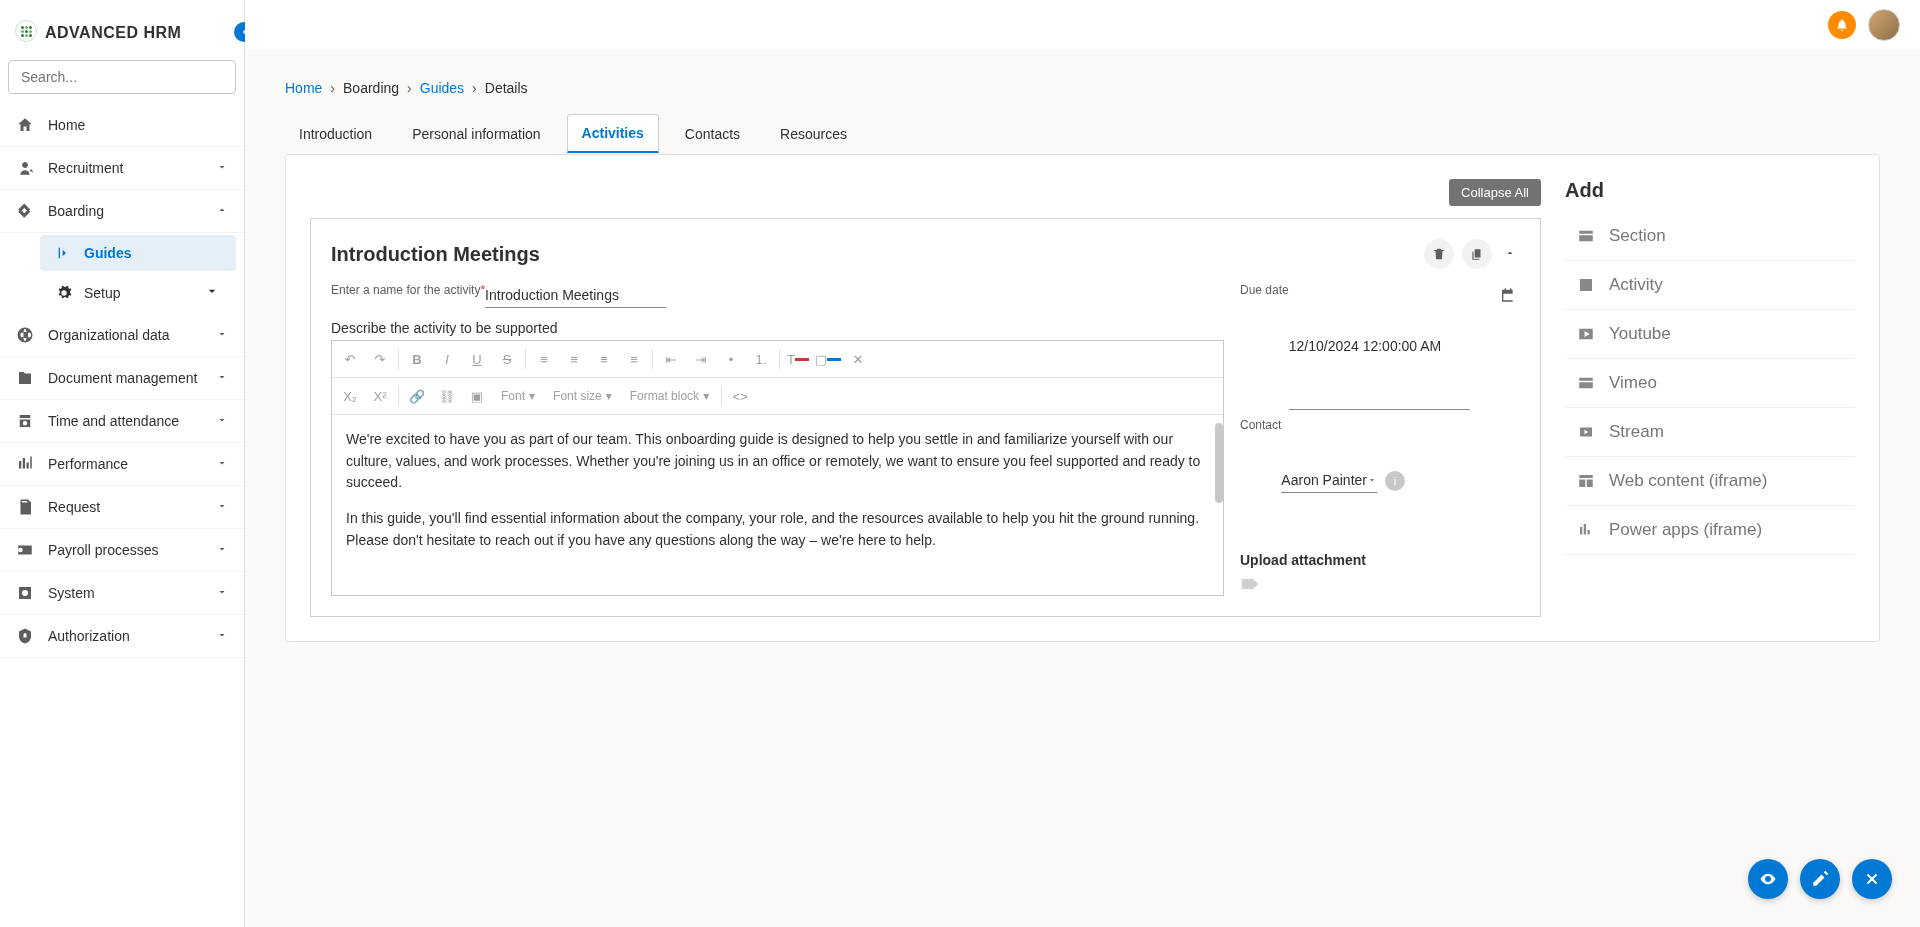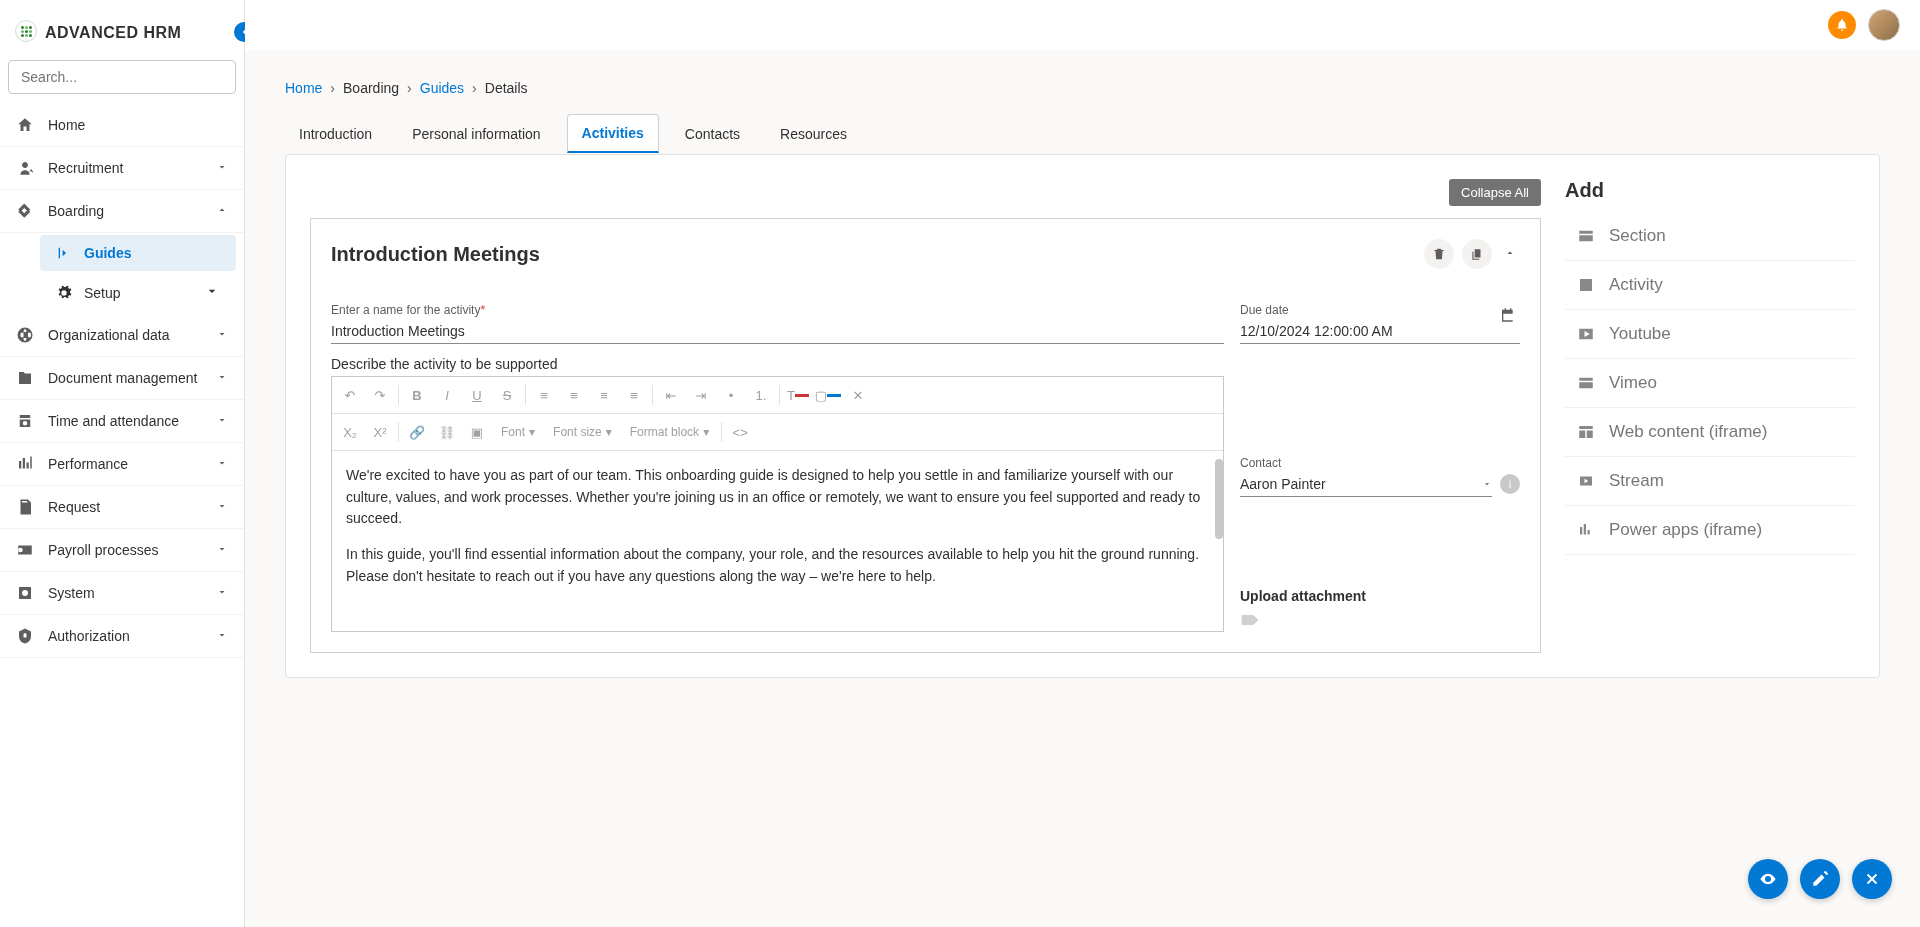--- a/index.html
+++ b/index.html
@@ -55,21 +55,21 @@
 .collapse-all-row { display: flex; justify-content: flex-end; margin-bottom: 12px; }
 .collapse-all { background: #737373; color: #fff; border: none; padding: 6px 12px; border-radius: 3px; font-size: 13px; cursor: pointer; }
 
 .card { border: 1px solid #d0d0d0; border-radius: 0; padding: 20px; position: relative; }
 .card-header { display: flex; justify-content: space-between; align-items: center; margin-bottom: 14px; }
 .card-title { font-size: 20px; font-weight: 700; }
 .card-actions { display: flex; gap: 8px; align-items: center; }
 .icon-btn { width: 30px; height: 30px; border-radius: 50%; background: #f3f2f1; display: flex; align-items: center; justify-content: center; cursor: pointer; border: none; }
 .icon-btn svg { width: 14px; height: 14px; fill: #605e5c; }
 .collapse-chev { cursor: pointer; padding: 4px; }
-.field { flex: 1; display: flex; flex-direction: column; margin-top: 20px; }
+.field { flex: 1; display: flex; flex-direction: row; }
 .field-label { font-size: 12px; color: #605e5c; margin-bottom: 2px; }
 .field-label .req { color: #d13438; }
 .field-input { border: none; border-bottom: 1px solid #888; background: transparent; padding: 4px 0; font-size: 14px; color: #323130; }
 .date-field { position: relative; }
 .date-field svg { position: absolute; right: 4px; top: 4px; width: 16px; height: 16px; fill: #605e5c; }
 .dropdown { position: relative; display: flex; align-items: center; }
 .dropdown svg.arrow { width: 10px; height: 10px; fill: #605e5c; margin-left: auto; }
 .info-dot { width: 20px; height: 20px; border-radius: 50%; background: #c8c8c8; display: flex; align-items: center; justify-content: center; color: #fff; font-size: 11px; margin-left: 8px; flex-shrink: 0; }
 
 .right-col { display: flex; flex-direction: column; gap: 8px; }
@@ -423,29 +423,29 @@
             <span>Youtube</span>
           </div>
           <div class="add-item">
             <svg viewBox="0 0 24 24">
                 <path d="M3 5h18v4H3zm0 6h18v8H3z"></path>
               </svg>
             <span>Vimeo</span>
           </div>
           <div class="add-item">
             <svg viewBox="0 0 24 24">
+                <path d="M4 6h16v12H4zm6 3v6l5-3z"></path>
+              </svg>
+            <span>Stream</span>
+          </div>
+          <div class="add-item">
+            <svg viewBox="0 0 24 24">
                 <path d="M3 4h18v4H3zm0 6h8v10H3zm10 0h8v10h-8z"></path>
               </svg>
             <span>Web content (iframe)</span>
-          </div>
-          <div class="add-item">
-            <svg viewBox="0 0 24 24">
-                <path d="M4 6h16v12H4zm6 3v6l5-3z"></path>
-              </svg>
-            <span>Stream</span>
           </div>
           <div class="add-item">
             <svg viewBox="0 0 24 24">
                 <path d="M4 18h3V8H4zm5 0h3V4H9zm5 0h3v-6h-3z"></path>
               </svg>
             <span>Power apps (iframe)</span>
           </div>
         </div>
       </div>
     </div>

